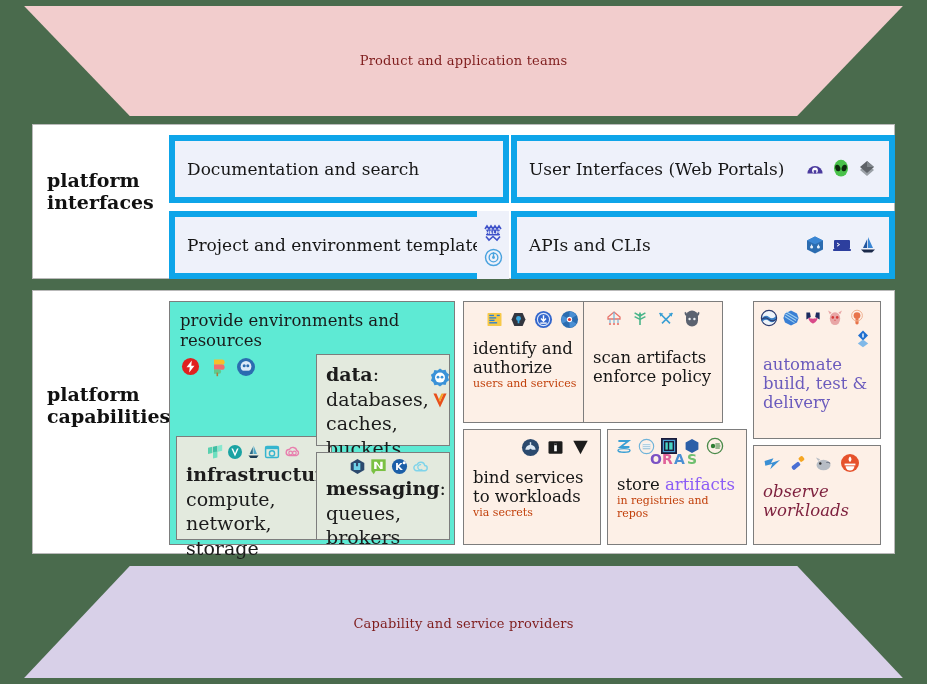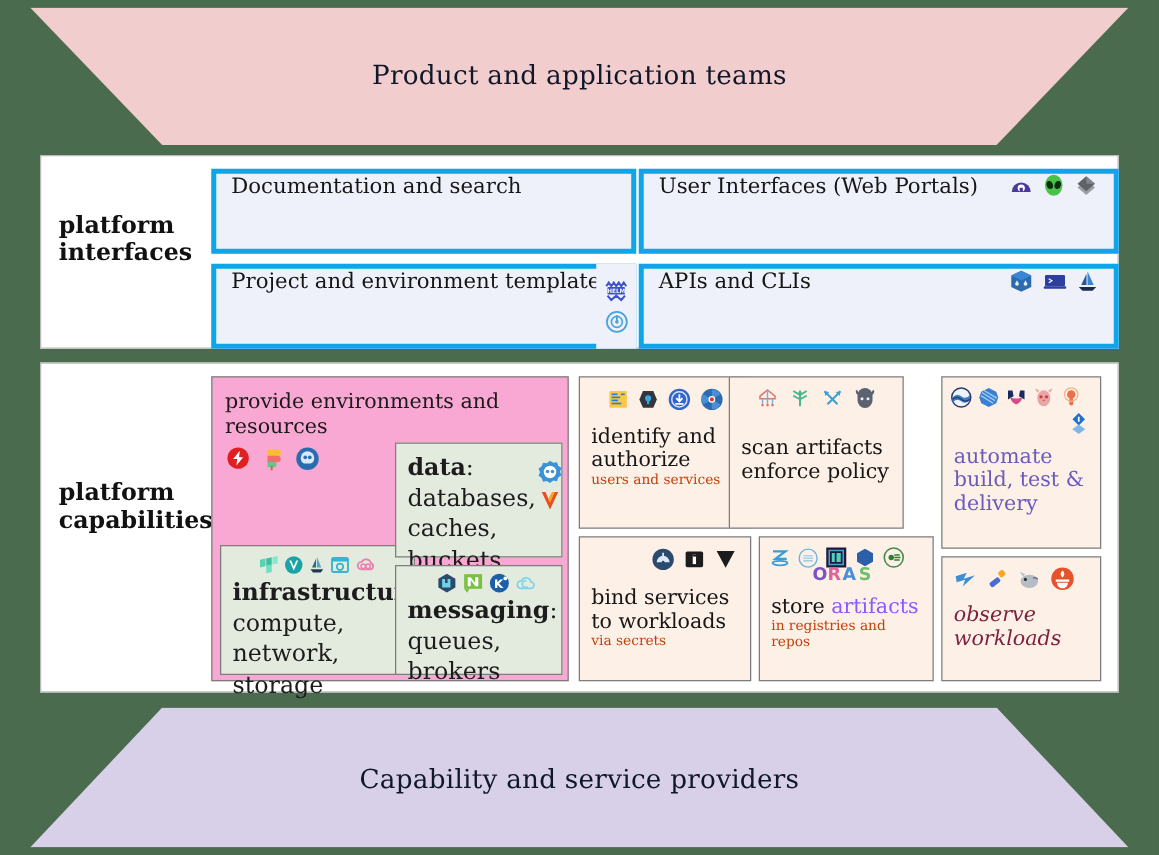--- a/index.html
+++ b/index.html
@@ -21,21 +21,21 @@
     top:6px;height:110px;
     background:#f2cdcd;
     clip-path:polygon(2.6% 0%, 97.4% 0%, 86% 100%, 14% 100%);
   }
   #trap-bottom{
     top:566px;height:112px;
     background:#d8d0e8;
     clip-path:polygon(14% 0%, 86% 0%, 97.4% 100%, 2.6% 100%);
   }
   .trap-label{
-    font-size:21px;color:#0f172a;letter-spacing:.2px;
+    font-size:13px;color:#7f1d1d;letter-spacing:.2px;
     margin-bottom:2px;
   }
   #trap-bottom .trap-label{margin-bottom:0;margin-top:2px;}
 
   
   .panel{
     position:absolute;background:#ffffff;
     border:1px solid #b9b9b9;
     box-sizing:border-box;
   }
@@ -47,43 +47,43 @@
     font-weight:bold;font-size:19px;color:#111;
     line-height:1.18;
     width:125px;
   }
   #title-interfaces{top:44px;}
   #title-capabilities{top:92px;}
 
   
   .ifbox{
     position:absolute;box-sizing:border-box;
-    background:#eef1fa;border:4px solid #0ea5e9;
-    display:flex;align-items:flex-start;
+    background:#eef1fa;border:6px solid #0ea5e9;
+    display:flex;align-items:center;
   }
   .ifbox .lbl{font-size:17px;color:#161616;padding-left:12px;flex:1;}
   .ifbox .icons{display:flex;align-items:center;gap:7px;padding-right:12px;}
 
   #if-docs{left:136px;top:10px;width:340px;height:68px;}
   #if-templates{left:136px;top:86px;width:340px;height:68px;}
   #if-portals{left:478px;top:10px;width:384px;height:68px;}
   #if-clis{left:478px;top:86px;width:384px;height:68px;}
 
   #tmpl-side{
     position:absolute;left:444px;top:86px;width:32px;height:68px;
     display:flex;flex-direction:column;align-items:center;justify-content:center;
     gap:6px;z-index:3;background:#eef1fa;
   }
 
   
   .capbox{
     position:absolute;box-sizing:border-box;
     border:1px solid #7d7d7d;
   }
-  .pinkbg{background:#f9a8d4;}
+  .pinkbg{background:#5eead4;}
   .greenbg{background:#e3eade;}
   .peachbg{background:#fdf0e7;}
 
   .cap-title{font-size:16.5px;color:#161616;line-height:1.16;}
   .cap-sub{font-size:11px;color:#c2410c;line-height:1.2;}
   .cap-body{font-size:19px;color:#1c1c1c;line-height:1.3;}
   .bold{font-weight:bold;}
 
   #cap-provide{left:136px;top:10px;width:286px;height:244px;}
   #cap-provide .hdr{padding:9px 10px 0 10px;font-size:16.5px;color:#1a1a1a;line-height:1.22;}

